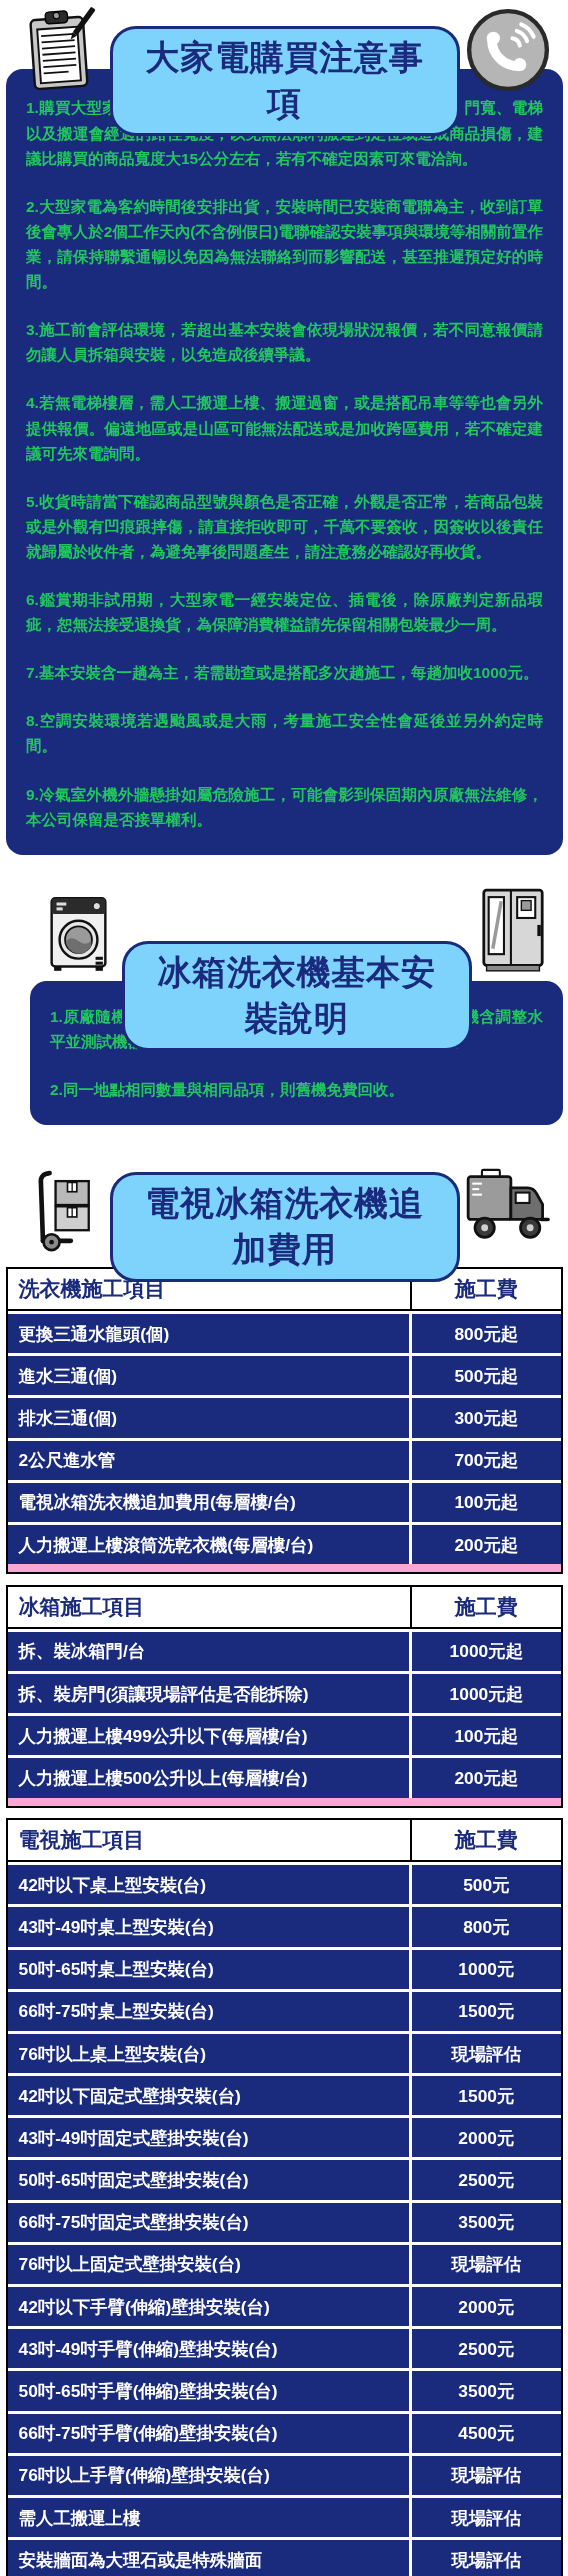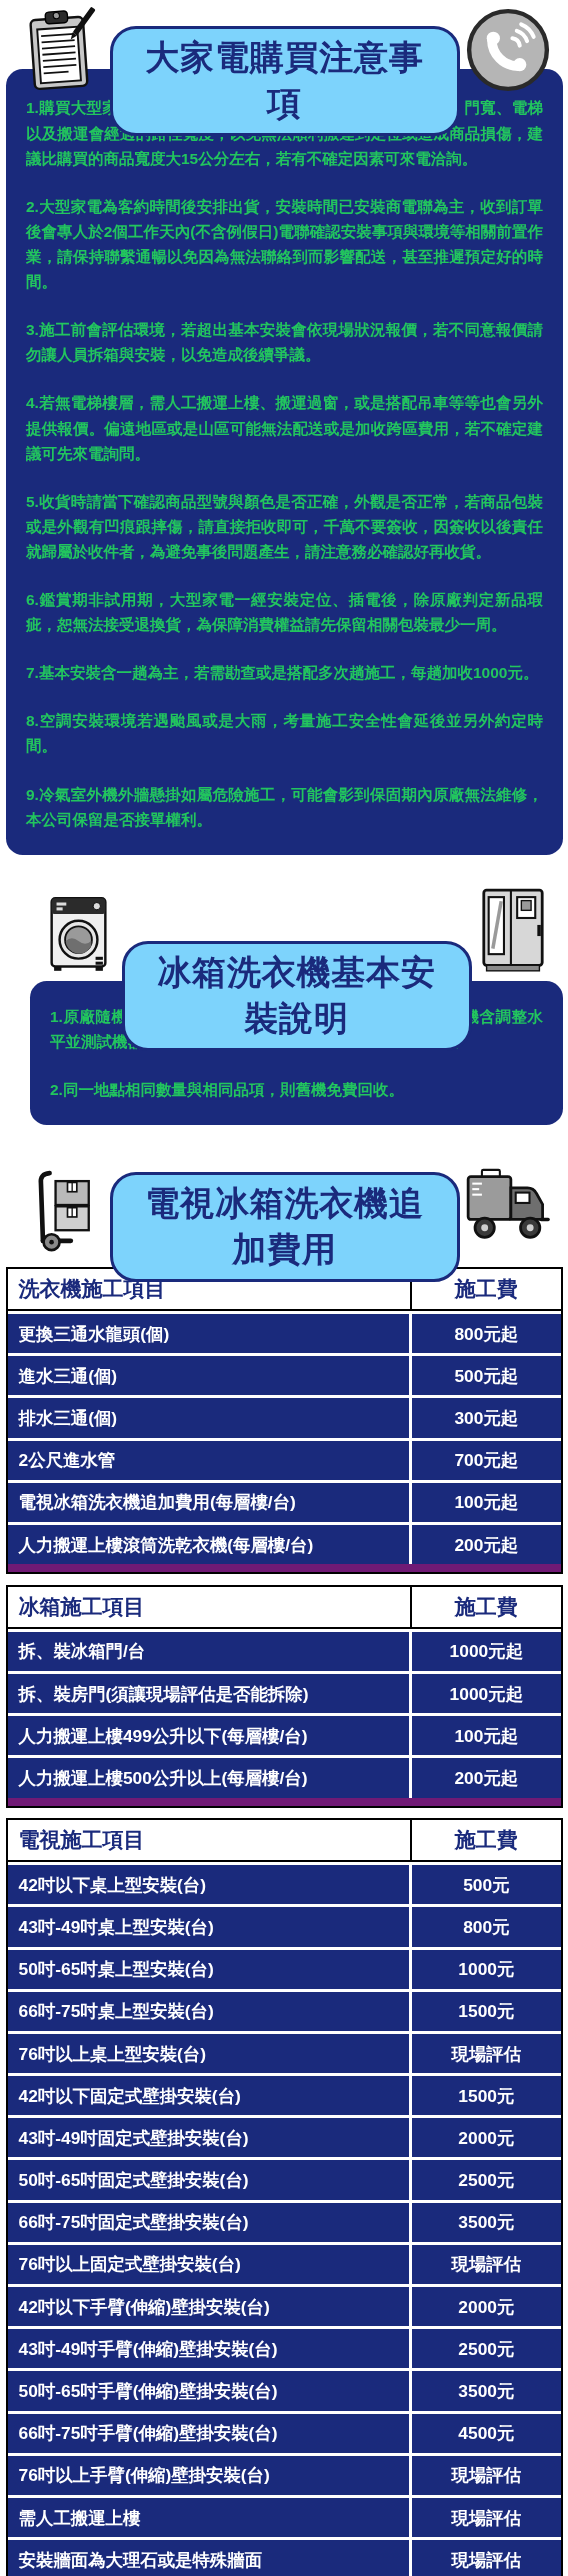--- a/index.html
+++ b/index.html
@@ -32,21 +32,21 @@
   .sec2 .side-icon.left { left:24px; top:13.6px; }
   .sec2 .side-icon.right { right:21px; top:10.6px; }
   .sec2 .navy-box { margin-top:-9px; padding-top:23px; }
 
   .sec3 { margin-top:26px; }
   .sec3 .sec-head { height:106px; padding-top:21px; }
   .sec3 .side-icon.left { left:33px; top:10.6px; }
   .sec3 .side-icon.right { right:13.6px; top:16.7px; }
 
   
-  .fee-table { margin:10.6px 6px 10.6px 6px; border:2.3px solid #000; background:#701a75; }
+  .fee-table { margin:10.6px 6px 10.6px 6px; border:2.3px solid #000; background:#f9a8d4; }
   .ft-head { display:flex; background:#fff; }
   .ft-head .c1 { flex:0 0 73%; border-right:2.3px solid #000; padding:6px 10.6px;
                  color:#1a2a7c; font-size:21px; }
   .ft-head .c2 { flex:1; padding:6px 4.5px; text-align:center; color:#1a2a7c; font-size:21px;border-radius:20px; }
   .ft-body { border-top:2.3px solid #000; padding-top:3px; background:#fff; }
   .ft-row { display:flex; background:#1a2a7c; margin-bottom:3px;align-items:flex-end; }
   .ft-row:last-child { margin-bottom:8px; }
   .ft-row .c1 { flex:0 0 73%; border-right:3.8px solid #fff; padding:7.6px 10.6px;
                 color:#fff; font-size:17.4px; }
   .ft-row .c2 { flex:1; padding:7.6px 3px; text-align:center; color:#fff; font-size:17.4px; }

